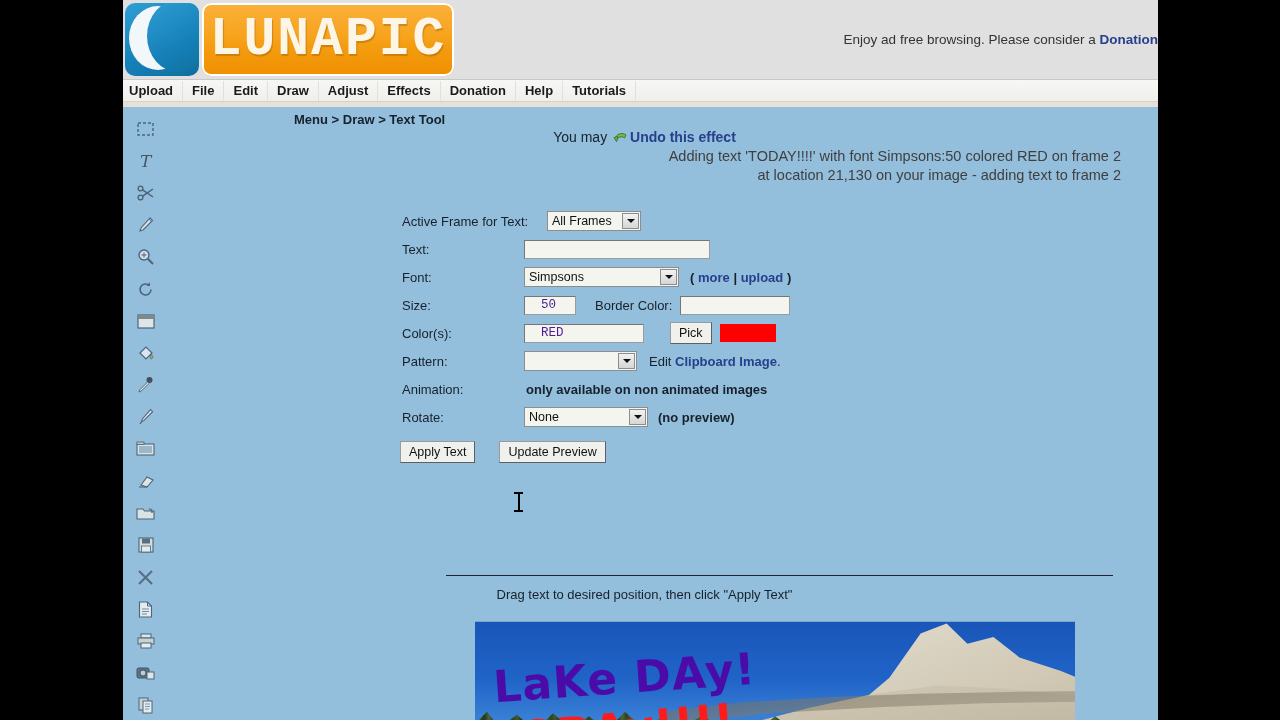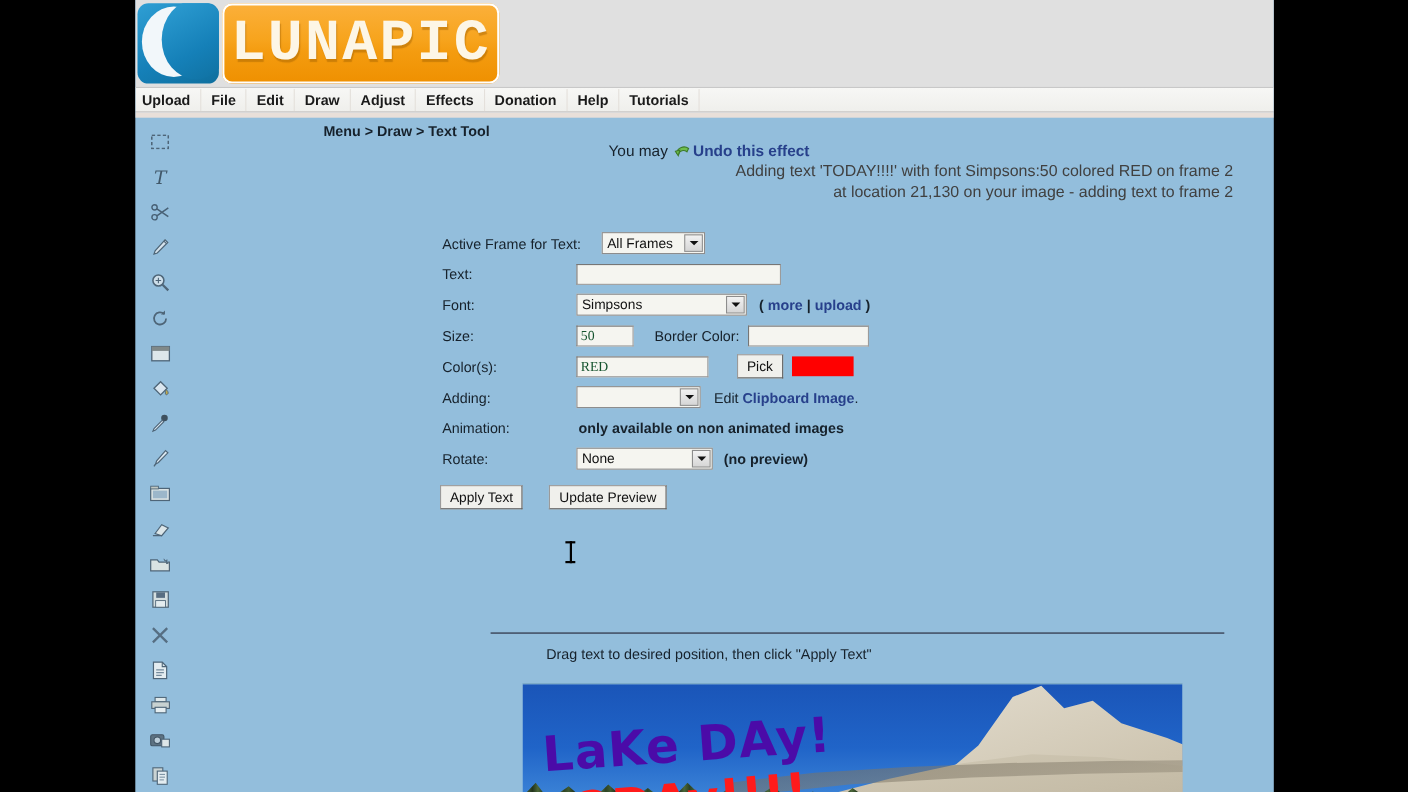--- a/index.html
+++ b/index.html
@@ -152,29 +152,29 @@
   .form {
     position: absolute;
     left: 234px; top: 100px;
     font-size: 13px;
     color: #16212b;
   }
   .row { display: flex; align-items: center; height: 28px; }
   .lbl { width: 122px; text-align: left; }
 
   input.txt {
-    font-family: Liberation Serif, serif;
+    font-family: Liberation Mono, monospace;
     font-size: 12.5px;
-    color: #14532d;
+    color: #4c1d95;
     background: #F5F5F0;
     border: 1px solid #9b9b9b;
     border-top-color: #767676;
     border-left-color: #767676;
     height: 19px;
-    padding: 1px 3px;
+    padding: 1px 16px;
   }
   .sel {
     position: relative;
     display: inline-flex; align-items: center;
     background: #F5F5F0;
     border: 1px solid #8d8d8d;
     height: 20px;
     font-size: 12.5px;
     color: #111;
     padding-left: 4px;
@@ -313,20 +313,23 @@
 <body>
 
 <div id="page">
 
   <div class="header">
     <div class="logo-wrap">
       <div class="logo-moon"></div>
       <div class="logo-word">
         <span>LUNAPIC</span>
       </div>
+    </div>
+    <div class="ad-note">
+      <span>Enjoy ad free browsing. Please consider a </span><a class="linky" href="#">Donation</a>
     </div>
   </div>
 
   <div class="menubar">
     <div class="mi">Upload</div>
     <div class="mi">File</div>
     <div class="mi">Edit</div>
     <div class="mi">Draw</div>
     <div class="mi">Adjust</div>
     <div class="mi">Effects</div>
@@ -520,21 +523,21 @@
         </div>
 
         <div class="row">
           <span class="lbl">Color(s):</span>
           <input class="txt" style="width: 120px;" value="RED">
           <button class="btn" style="margin-left:26px">Pick</button>
           <span class="swatch"></span>
         </div>
 
         <div class="row">
-          <span class="lbl">Adding:</span>
+          <span class="lbl">Pattern:</span>
           <span class="sel" style="width:113px">
             <span></span>
             <span class="arrow">
                 <i></i>
               </span>
           </span>
           <span style="margin-left:12px">
             <span>Edit </span><a class="linky" href="#">Clipboard Image</a><span>.</span>
           </span>
         </div>

